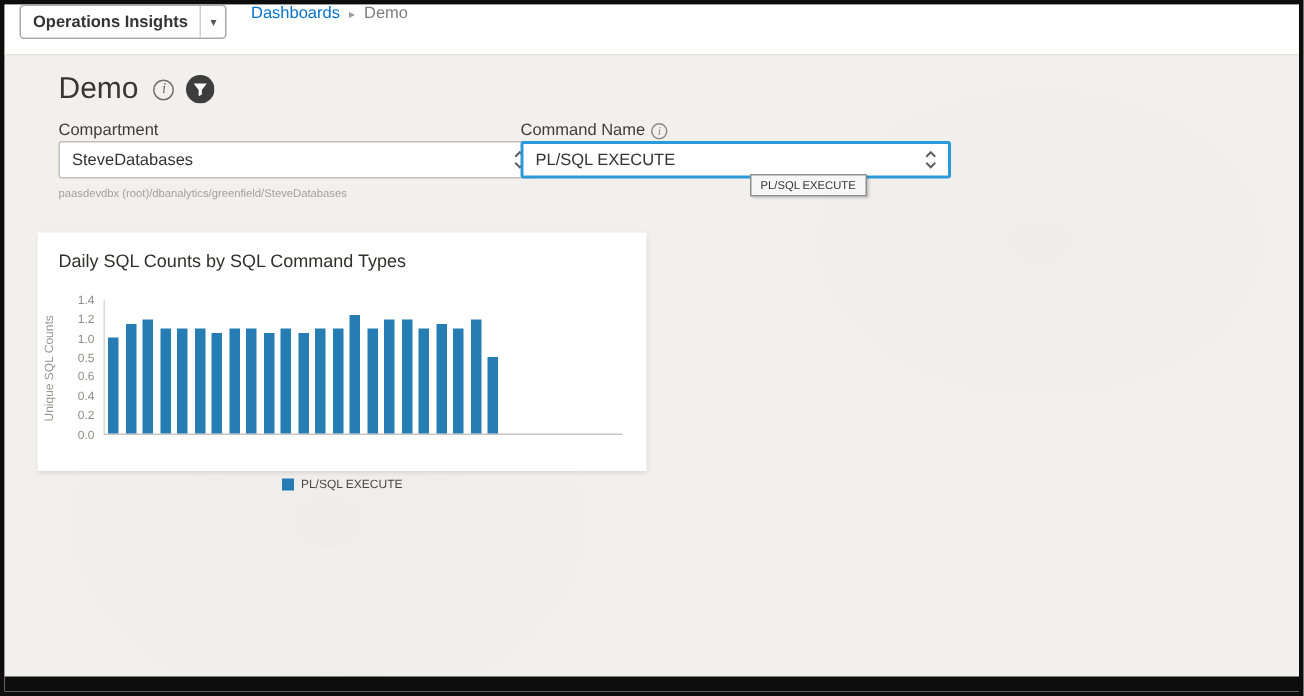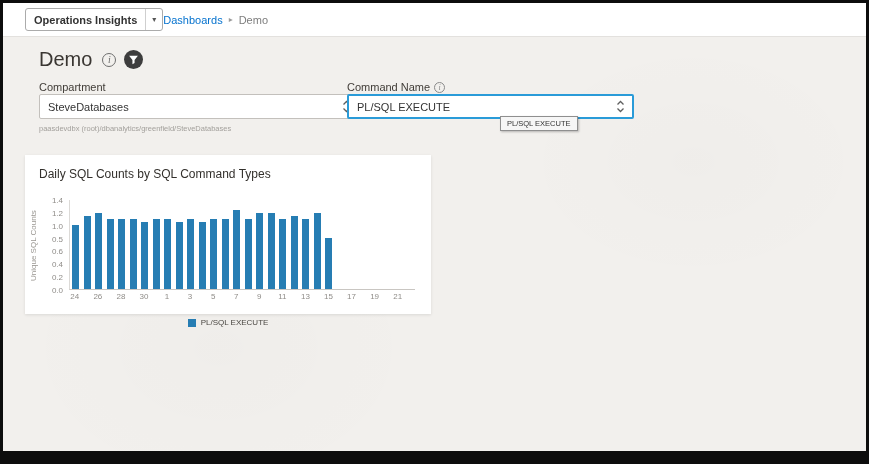--- a/index.html
+++ b/index.html
@@ -2,25 +2,25 @@
 <html><head>
 <meta charset="utf-8">
 <style>
   html,body{margin:0;padding:0;background:#555;}
   body{width:869px;height:464px;font-family:"Liberation Sans","DejaVu Sans",sans-serif;}
   *{box-sizing:border-box;}
 
   .frame{position:relative;width:869px;height:464px;border:3px solid #0d0d0d;background:#f2f0ed;overflow:hidden;}
 
   
-  .topbar{position:absolute;left:0;top:0;right:0;height:34px;background:#ffffff;border-bottom:1px solid #e3e1de;display:flex;align-items:center;padding:0 22px;}
+  .topbar{position:absolute;left:0;top:0;right:0;height:34px;background:#ffffff;border-bottom:1px solid #e3e1de;display:flex;align-items:flex-start;padding:0 10px;}
   .app-switcher{display:flex;align-items:center;height:23px;border:1px solid #ababab;border-radius:3px;background:#fff;cursor:pointer;font-size:11px;color:#333;padding:0;}
   .app-switcher .label{padding:0 8px;font-weight:bold;}
   .app-switcher .caret{border-left:1px solid #cfcfcf;padding:0 6px;font-size:8px;color:#555;display:flex;align-items:center;height:100%;}
-  .breadcrumb{display:flex;align-items:center;margin-left:0;font-size:11px;}
+  .breadcrumb{display:flex;align-items:center;margin-left:16px;font-size:11px;}
   .breadcrumb a{color:#0572ce;text-decoration:none;cursor:pointer;}
   .breadcrumb .sep{color:#9b9b9b;font-size:8px;margin:0 6px;}
   .breadcrumb .current{color:#7d7d7d;}
 
   
   .content{position:absolute;left:0;top:35px;right:0;bottom:10px;background:
     radial-gradient(260px 180px at 80% 30%, rgba(0,0,0,0.012), transparent 70%),
     radial-gradient(300px 220px at 25% 75%, rgba(0,0,0,0.012), transparent 70%),
     #f2f0ed;}
 
@@ -142,37 +142,20 @@
           <div class="bar" style="left: 47.2667%; width: 2.13333%; height: 89.2857%; background: rgb(38, 125, 179);"></div>
           <div class="bar" style="left: 50.6%; width: 2.13333%; height: 78.5714%; background: rgb(38, 125, 179);"></div>
           <div class="bar" style="left: 53.9333%; width: 2.13333%; height: 85.7143%; background: rgb(38, 125, 179);"></div>
           <div class="bar" style="left: 57.2667%; width: 2.13333%; height: 85.7143%; background: rgb(38, 125, 179);"></div>
           <div class="bar" style="left: 60.6%; width: 2.13333%; height: 78.5714%; background: rgb(38, 125, 179);"></div>
           <div class="bar" style="left: 63.9333%; width: 2.13333%; height: 82.1429%; background: rgb(38, 125, 179);"></div>
           <div class="bar" style="left: 67.2667%; width: 2.13333%; height: 78.5714%; background: rgb(38, 125, 179);"></div>
           <div class="bar" style="left: 70.6%; width: 2.13333%; height: 85.7143%; background: rgb(38, 125, 179);"></div>
           <div class="bar" style="left: 73.9333%; width: 2.13333%; height: 57.1429%; background: rgb(38, 125, 179);"></div>
         </div>
-      <div class="xticks" id="xticks">
-          <div class="xtick" style="left: 1.66667%;">24</div>
-          <div class="xtick" style="left: 8.33333%;">26</div>
-          <div class="xtick" style="left: 15%;">28</div>
-          <div class="xtick" style="left: 21.6667%;">30</div>
-          <div class="xtick" style="left: 28.3333%;">1</div>
-          <div class="xtick" style="left: 35%;">3</div>
-          <div class="xtick" style="left: 41.6667%;">5</div>
-          <div class="xtick" style="left: 48.3333%;">7</div>
-          <div class="xtick" style="left: 55%;">9</div>
-          <div class="xtick" style="left: 61.6667%;">11</div>
-          <div class="xtick" style="left: 68.3333%;">13</div>
-          <div class="xtick" style="left: 75%;">15</div>
-          <div class="xtick" style="left: 81.6667%;">17</div>
-          <div class="xtick" style="left: 88.3333%;">19</div>
-          <div class="xtick" style="left: 95%;">21</div>
-        </div>
       <div class="legend">
         <span class="legend-swatch" id="legend-swatch" style="background: rgb(38, 125, 179);"></span>
         <span class="legend-label">PL/SQL EXECUTE</span>
       </div>
     </section>
 
   </main>
 
   <footer class="bottom-bar"></footer>
 </div>

